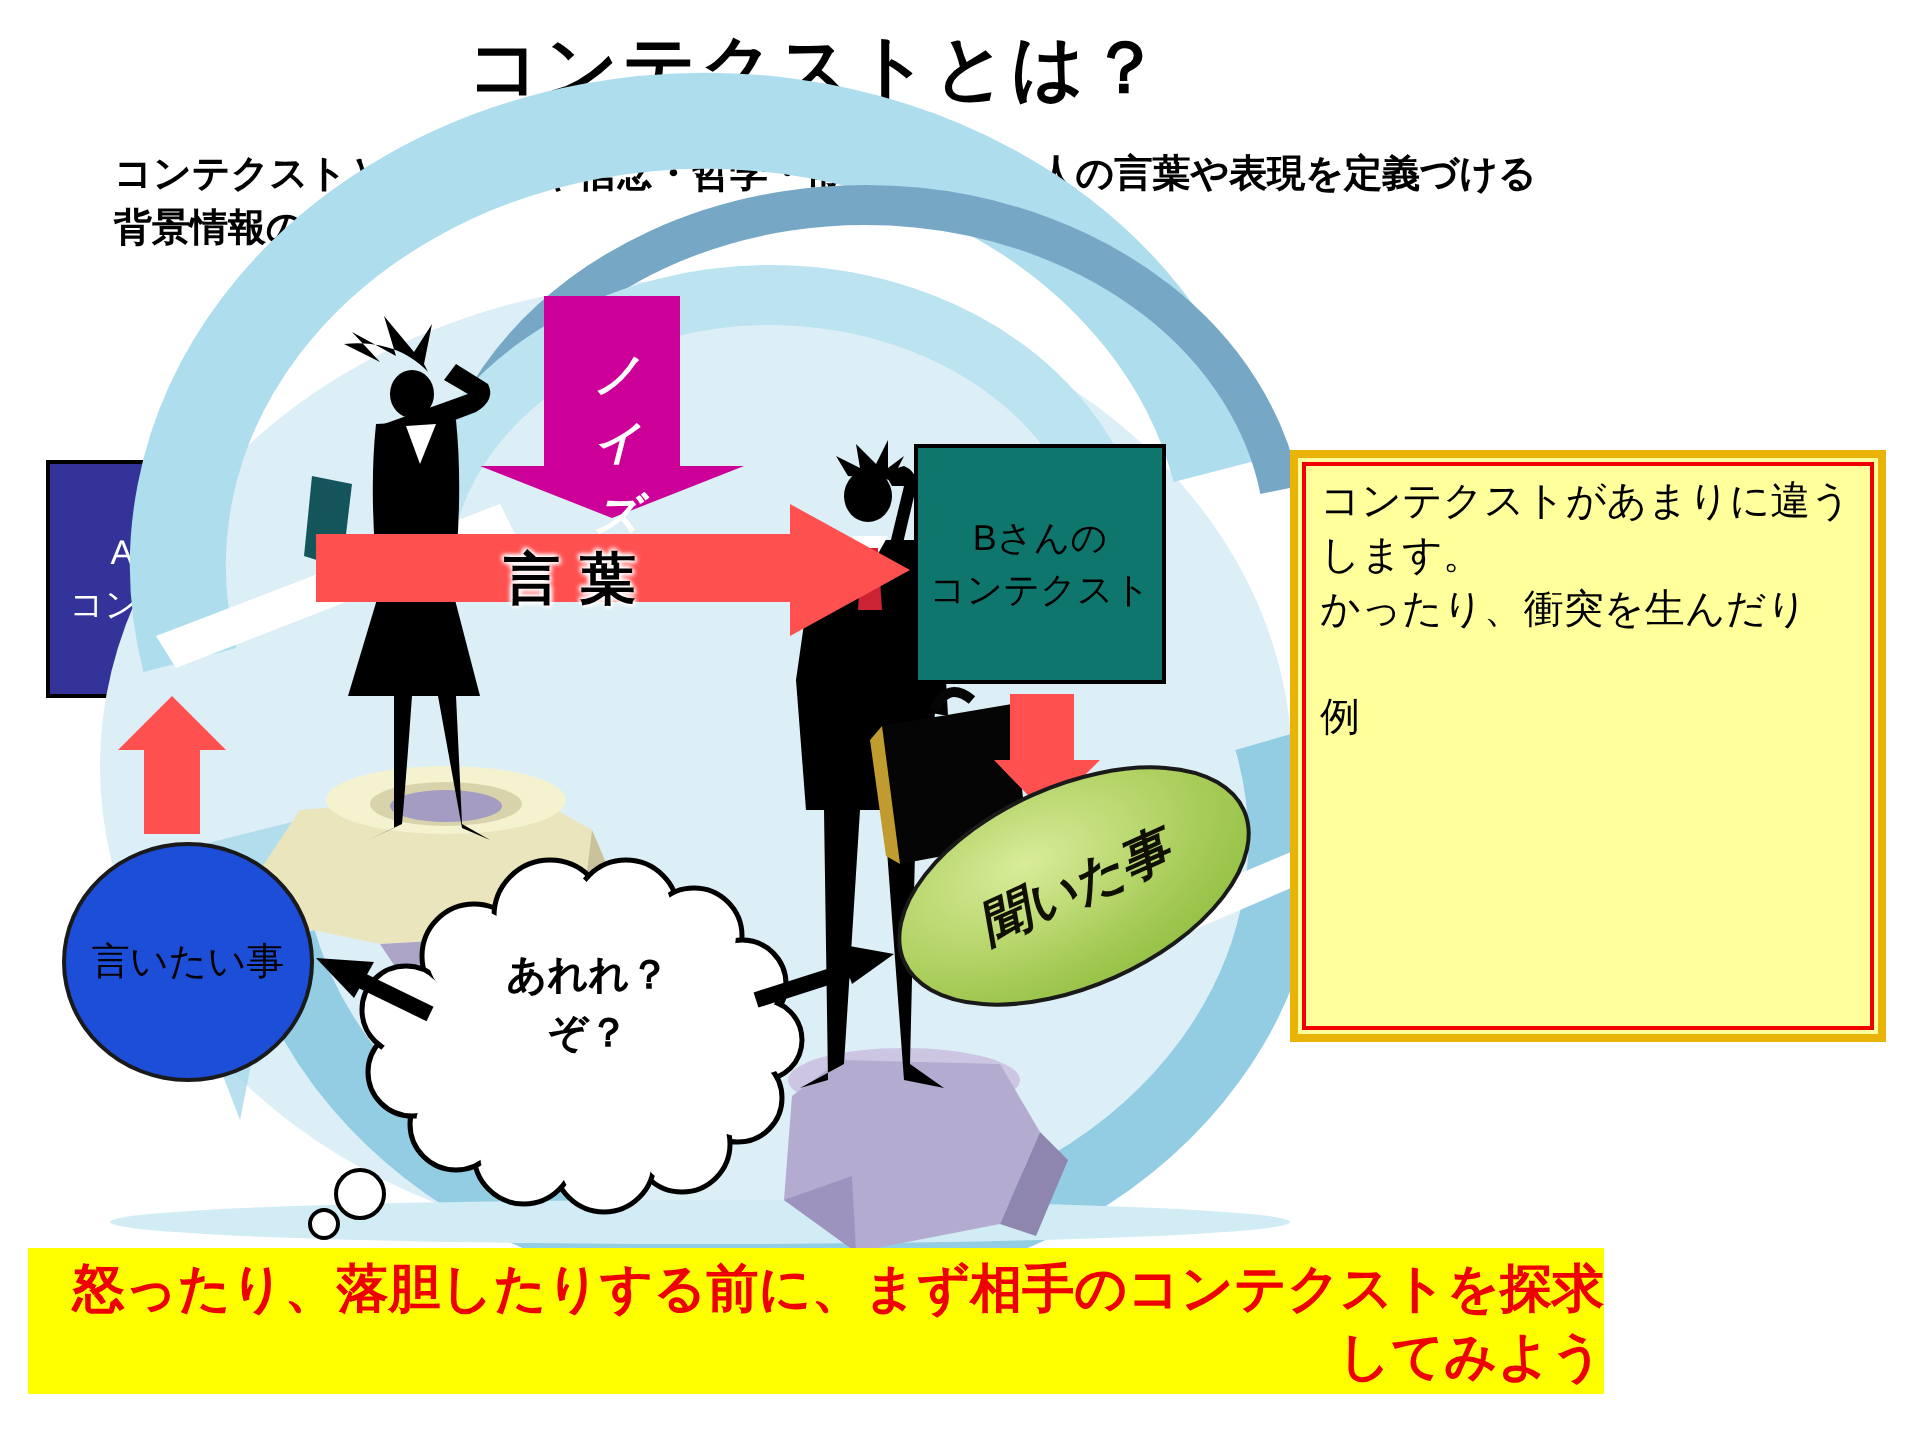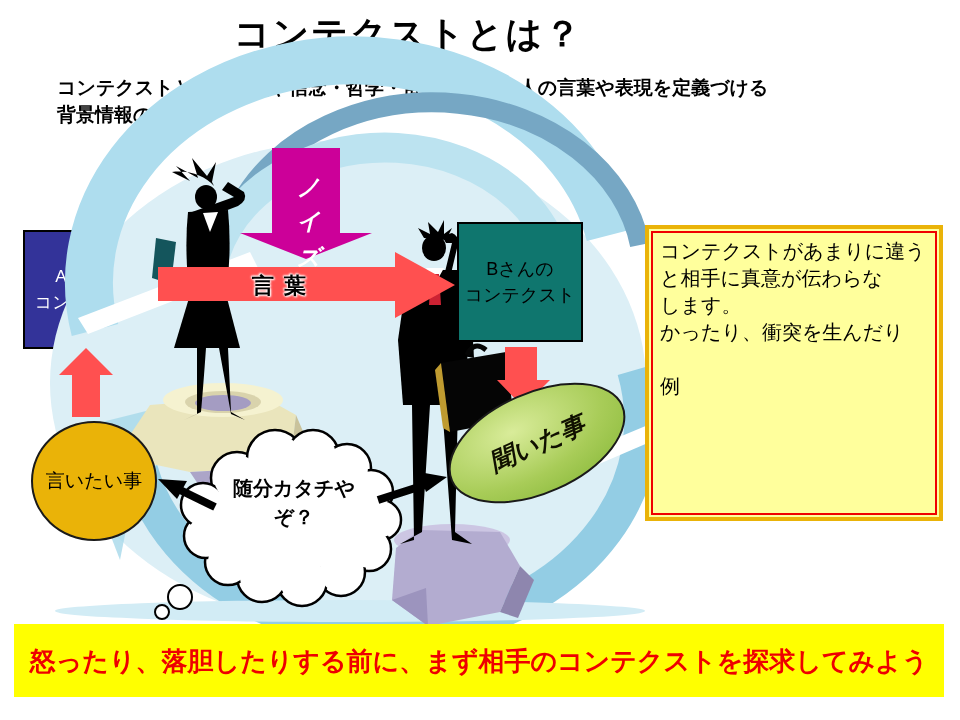--- a/index.html
+++ b/index.html
@@ -23,46 +23,46 @@
   }
   .box-a{left:23px;top:230px;width:128px;height:119px;background:#333399;color:#fff;font-size:17px;}
   .box-b{left:457px;top:222px;width:126px;height:120px;background:#0f766e;color:#000;font-size:18px;z-index:6;}
   .noise-label{
     left:294px;top:162px;z-index:5;
     writing-mode:vertical-rl;text-orientation:mixed;
     color:#fff;font-size:23px;font-style:italic;letter-spacing:6px;font-weight:600;
   }
   .words-label{
     left:252px;top:271px;z-index:5;
-    color:#000;font-size:22px;font-weight:bold;letter-spacing:10px;
+    color:#000;font-size:28px;font-weight:bold;letter-spacing:10px;
     text-shadow:0 0 2px #fff,0 0 3px #fff,1px 1px 2px #fff,-1px -1px 2px #fff;
   }
   .say-circle{
     left:31px;top:421px;width:126px;height:120px;border-radius:50%;
-    background:#eab308;border:2px solid #1a1a1a;box-sizing:border-box;
+    background:#1d4ed8;border:2px solid #1a1a1a;box-sizing:border-box;
     display:flex;align-items:center;justify-content:center;
     font-size:19px;color:#000;z-index:6;
   }
   .cloud-text{
     left:193px;top:474px;width:202px;text-align:center;z-index:7;
     font-size:20px;line-height:29px;font-weight:600;color:#000;
   }
   .info-box{
     left:645px;top:198px;width:298px;height:296px;box-sizing:border-box;
     border:4px solid #eab308;background:#ffff9c;z-index:8;margin-top:27px;
   }
   .info-inner{
     position:absolute;left:2px;top:2px;right:2px;bottom:2px;
     border:2px solid #f00000;padding:5px 7px;
     font-size:20px;line-height:27px;color:#000;
   }
   .info-spacer{height:27px;}
   .indent{padding-left:16px;}
   .footer-banner{
-    left:14px;top:624px;width:930px;height:73px;background:#ffff00;z-index:9;
+    left:14px;top:624px;width:788px;height:73px;background:#ffff00;z-index:9;
     display:flex;flex-direction:column;align-items:center;justify-content:center;
     color:#ee0000;font-weight:bold;font-size:26px;line-height:34px;text-align:right;
   }
   svg text{font-family:"Liberation Sans","DejaVu Sans",sans-serif;}
 </style>
 </head>
 <body>
 
 <svg class="abs" style="left:0;top:0;z-index:1" width="960" height="720" viewBox="0 0 960 720">
   <defs>
@@ -205,28 +205,27 @@
 
 <div class="abs noise-label">ノイズ</div>
 
 <div class="abs words-label">言葉</div>
 
 <div class="abs say-circle">
   <span>言いたい事</span>
 </div>
 
 <div class="abs cloud-text">
-  <div>随分カタチや</div>
+  <div>あれれ？</div>
   <div>ぞ？</div>
 </div>
 
 <div class="abs info-box">
   <div class="info-inner">
     <div>コンテクストがあまりに違う</div>
-    <div>と相手に真意が伝わらな</div>
     <div>します。</div>
     <div>かったり、衝突を生んだり</div>
     <div class="info-spacer"></div>
     <div>例</div>
   </div>
 </div>
 
 <div class="abs footer-banner">
   <div>怒ったり、落胆したりする前に、まず相手のコンテクストを探求してみよう</div>
 </div>

